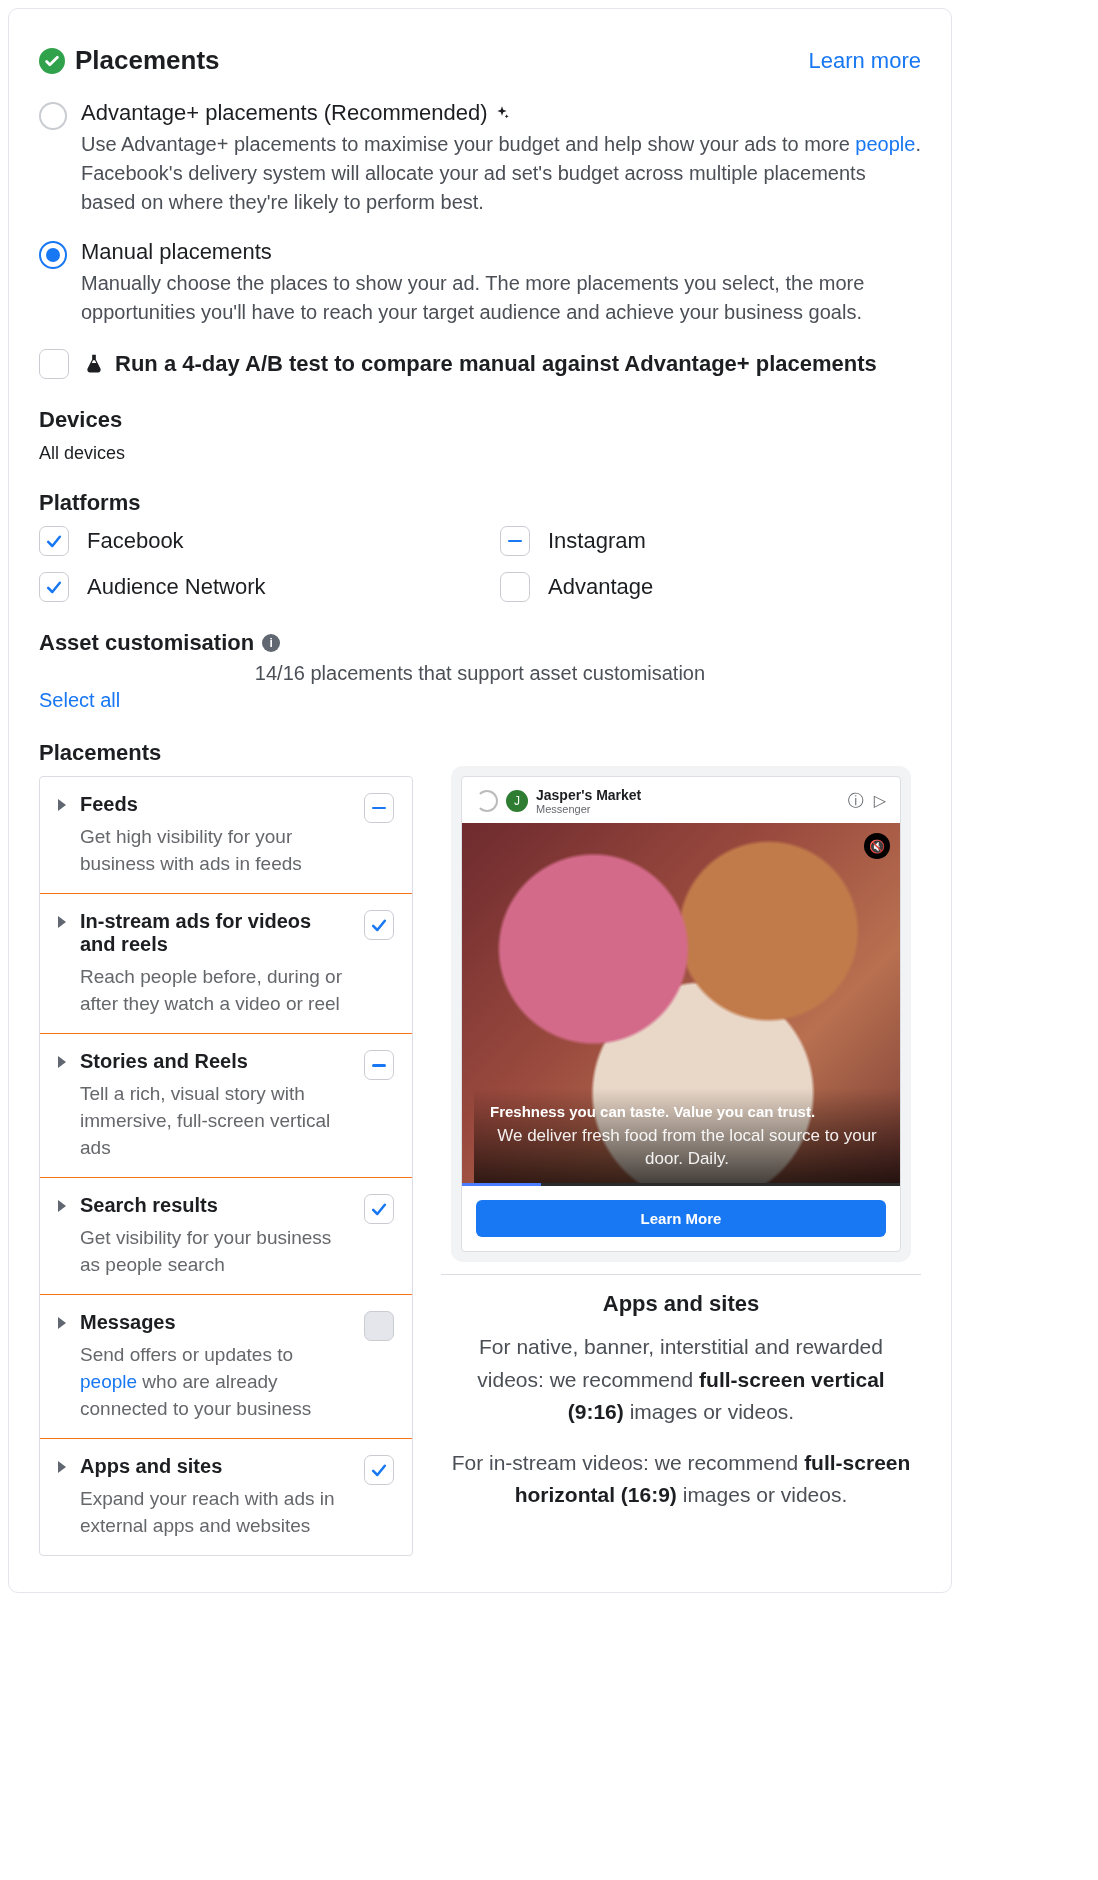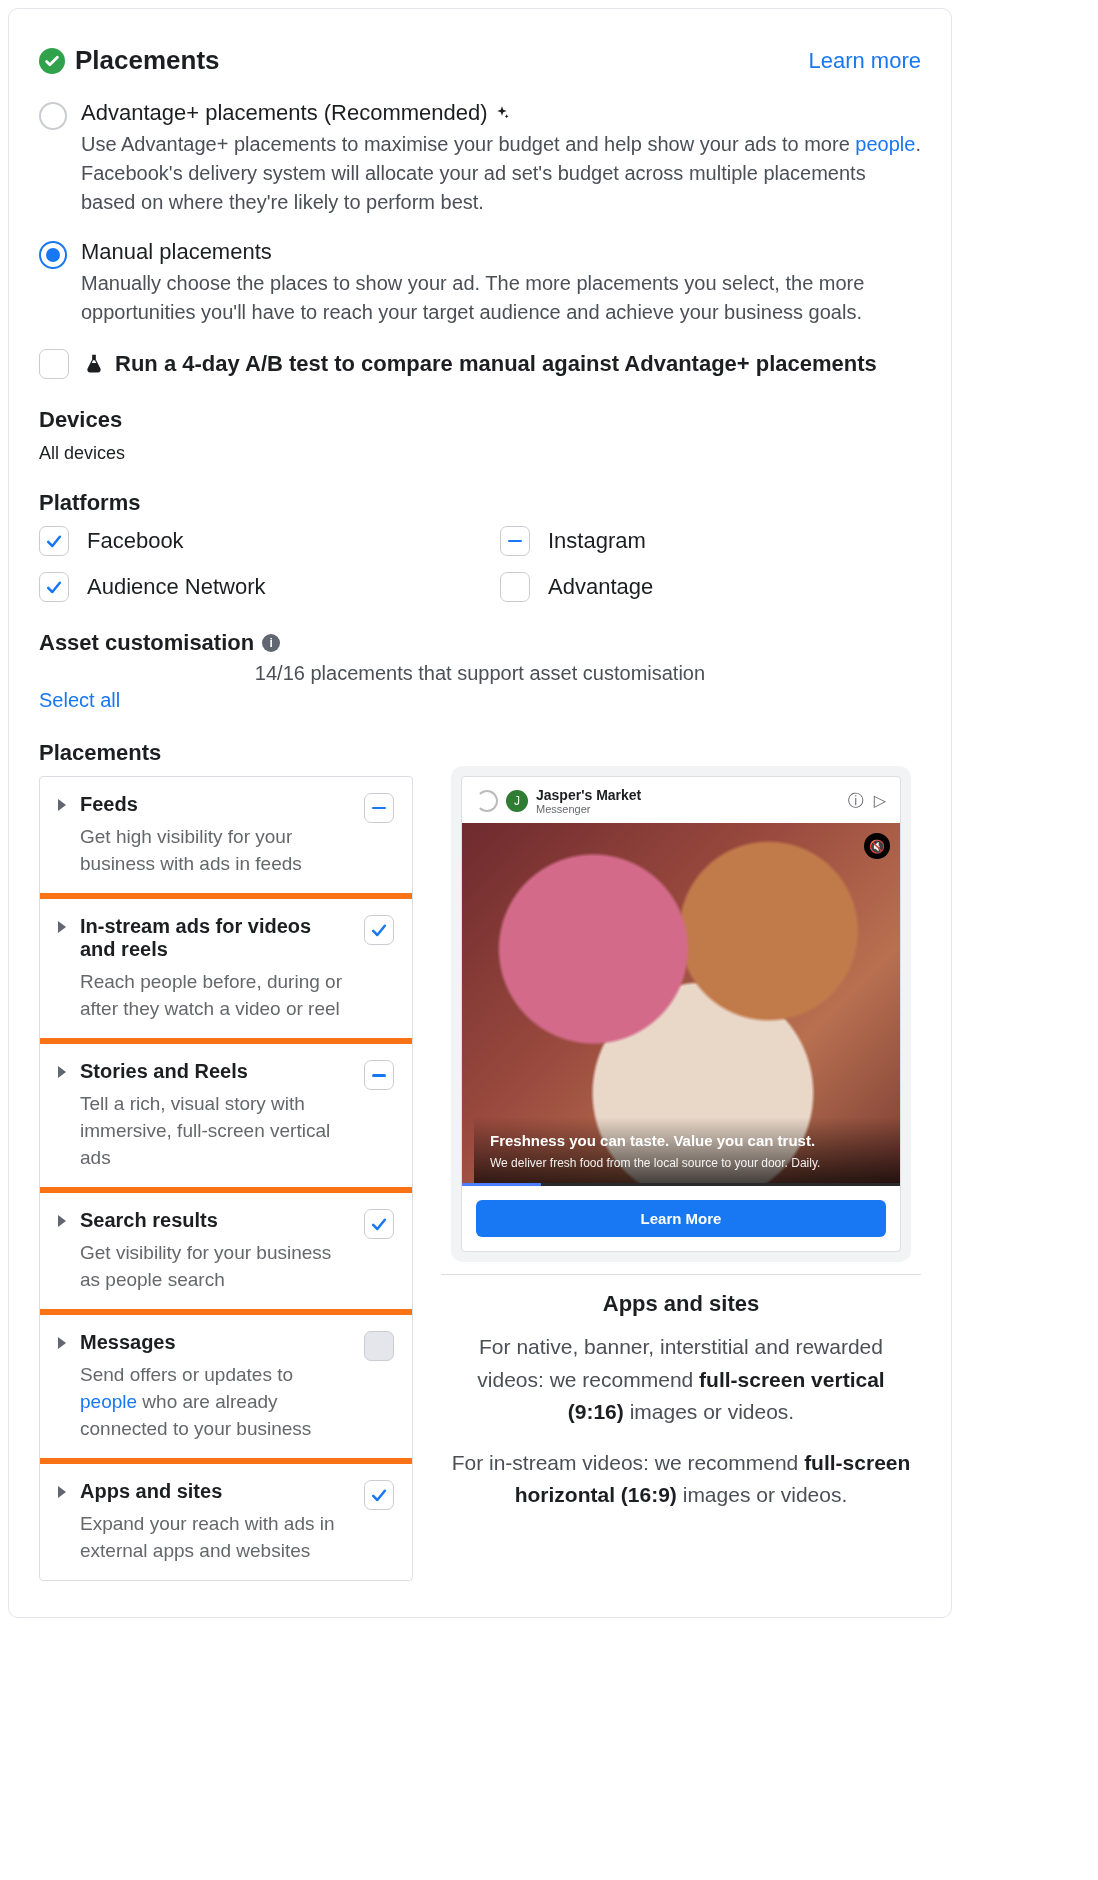--- a/index.html
+++ b/index.html
@@ -53,21 +53,21 @@
   .platform-grid {
     display:grid; grid-template-columns: 1fr 1fr; column-gap:40px; row-gap:16px;
     margin-bottom:28px;
   }
   .platform-item { display:flex; align-items:center; gap:18px; font-size:22px; }
   .asset-h { display:flex; align-items:center; gap:8px; font-size:22px; font-weight:700; margin-bottom:6px; }
   .asset-sub { font-size:20px; color:#4b4f56;text-align:center; }
   .select-all { font-size:20px; color:#1877f2; margin:4px 0 28px 0; cursor:pointer; display:inline-block; }
   .two-col { display:flex; gap:28px; align-items:flex-start; }
   .plist { border:1px solid #dadde1; border-radius:4px; overflow:hidden; flex: 1 1 0; }
-  .pitem { border-bottom:6px solid #f97316; padding:16px 18px; display:flex; gap:14px; align-items:flex-start; }
+  .pitem { border-bottom:1px solid #f97316; padding:16px 18px; display:flex; gap:14px; align-items:flex-start; }
   .pitem:last-child { border-bottom:none; }
   .caret {
     width:0; height:0; border-top:6px solid transparent; border-bottom:6px solid transparent;
     border-left:8px solid #606770; margin-top:6px; flex:none; cursor:pointer;
   }
   .pbody { flex:1; }
   .ptitle { font-size:20px; font-weight:700; margin-bottom:8px; }
   .pdesc { font-size:19px; color:#65676b; line-height:1.4; }
   .pcheck { flex:none; }
   .preview-col { width:480px; }
@@ -87,21 +87,21 @@
     background:
       radial-gradient(circle at 30% 35%, #d46a8a 0 24%, transparent 25%),
       radial-gradient(circle at 70% 30%, #c17a4a 0 22%, transparent 23%),
       radial-gradient(circle at 55% 75%, #e9d7c8 0 30%, transparent 31%),
       linear-gradient(135deg,#6e2a2e,#9a4a3e 40%,#b87050 70%,#7a3c34);
   }
   .mute { position:absolute; top:10px; right:10px; width:26px; height:26px; border-radius:50%; background:#000; color:#fff; display:flex; align-items:center; justify-content:center; font-size:13px; }
   .overlay { position:absolute; left:12px; right:0; bottom:0; padding:14px 16px 12px; color:#fff;
     background:linear-gradient(transparent, rgba(0,0,0,.7)); }
   .ov-h { font-size:15px; font-weight:700; line-height:1.3; margin-bottom:4px;}
-  .ov-s { font-size:12px; opacity:.92; line-height:1.35; }
+  .ov-s { font-size:17px; opacity:.92; line-height:1.35;text-align:center; }
   .progress { height:3px; background:#2a2a2a; }
   .progress-fill { height:100%; width:18%; background:#4a7dff; }
   .learn-btn {
     margin:14px; background:#1877f2; color:#fff; text-align:center;
     padding:10px; border-radius:6px; font-size:15px; font-weight:600;
   }
   .divider { height:1px; background:#dadde1; margin:22px 0 16px; }
   .prev-title { text-align:center; font-size:22px; font-weight:700; margin-bottom:14px; }
   .prev-p { text-align:center; font-size:21px; color:#4b4f56; line-height:1.55; margin-bottom:18px; padding:0 6px; }
   .bold { font-weight:700; color:#1c1e21; }

